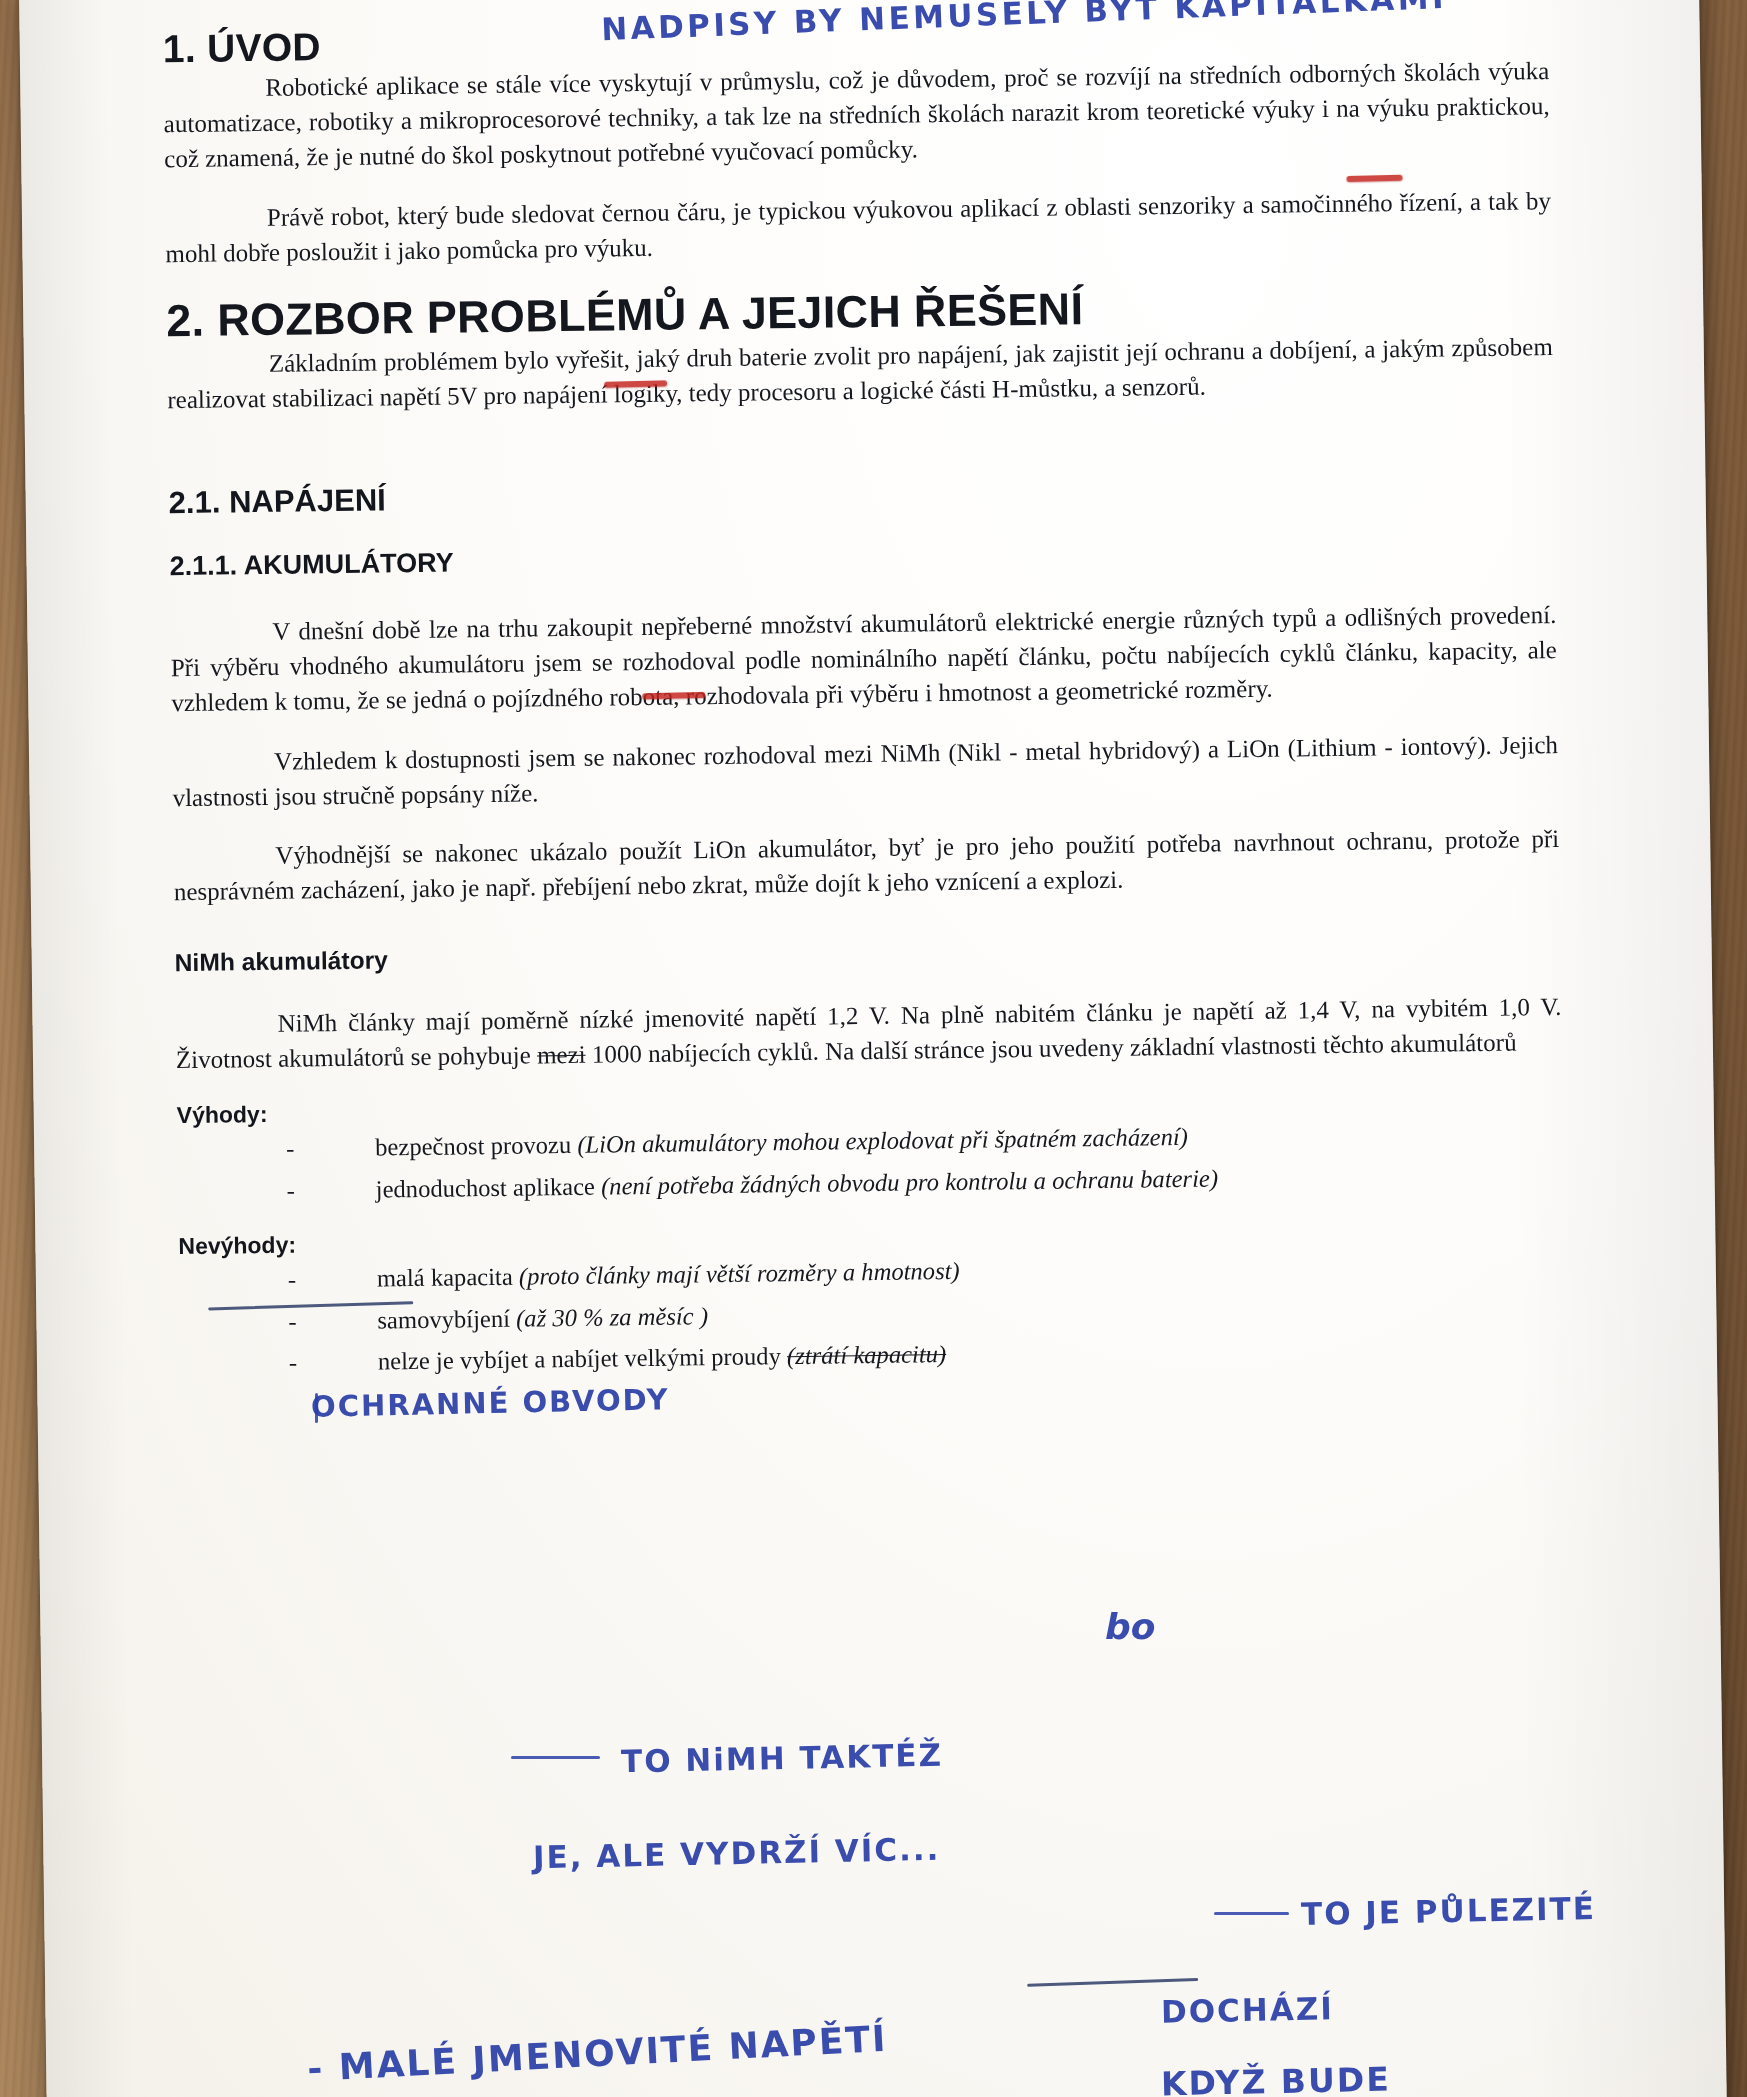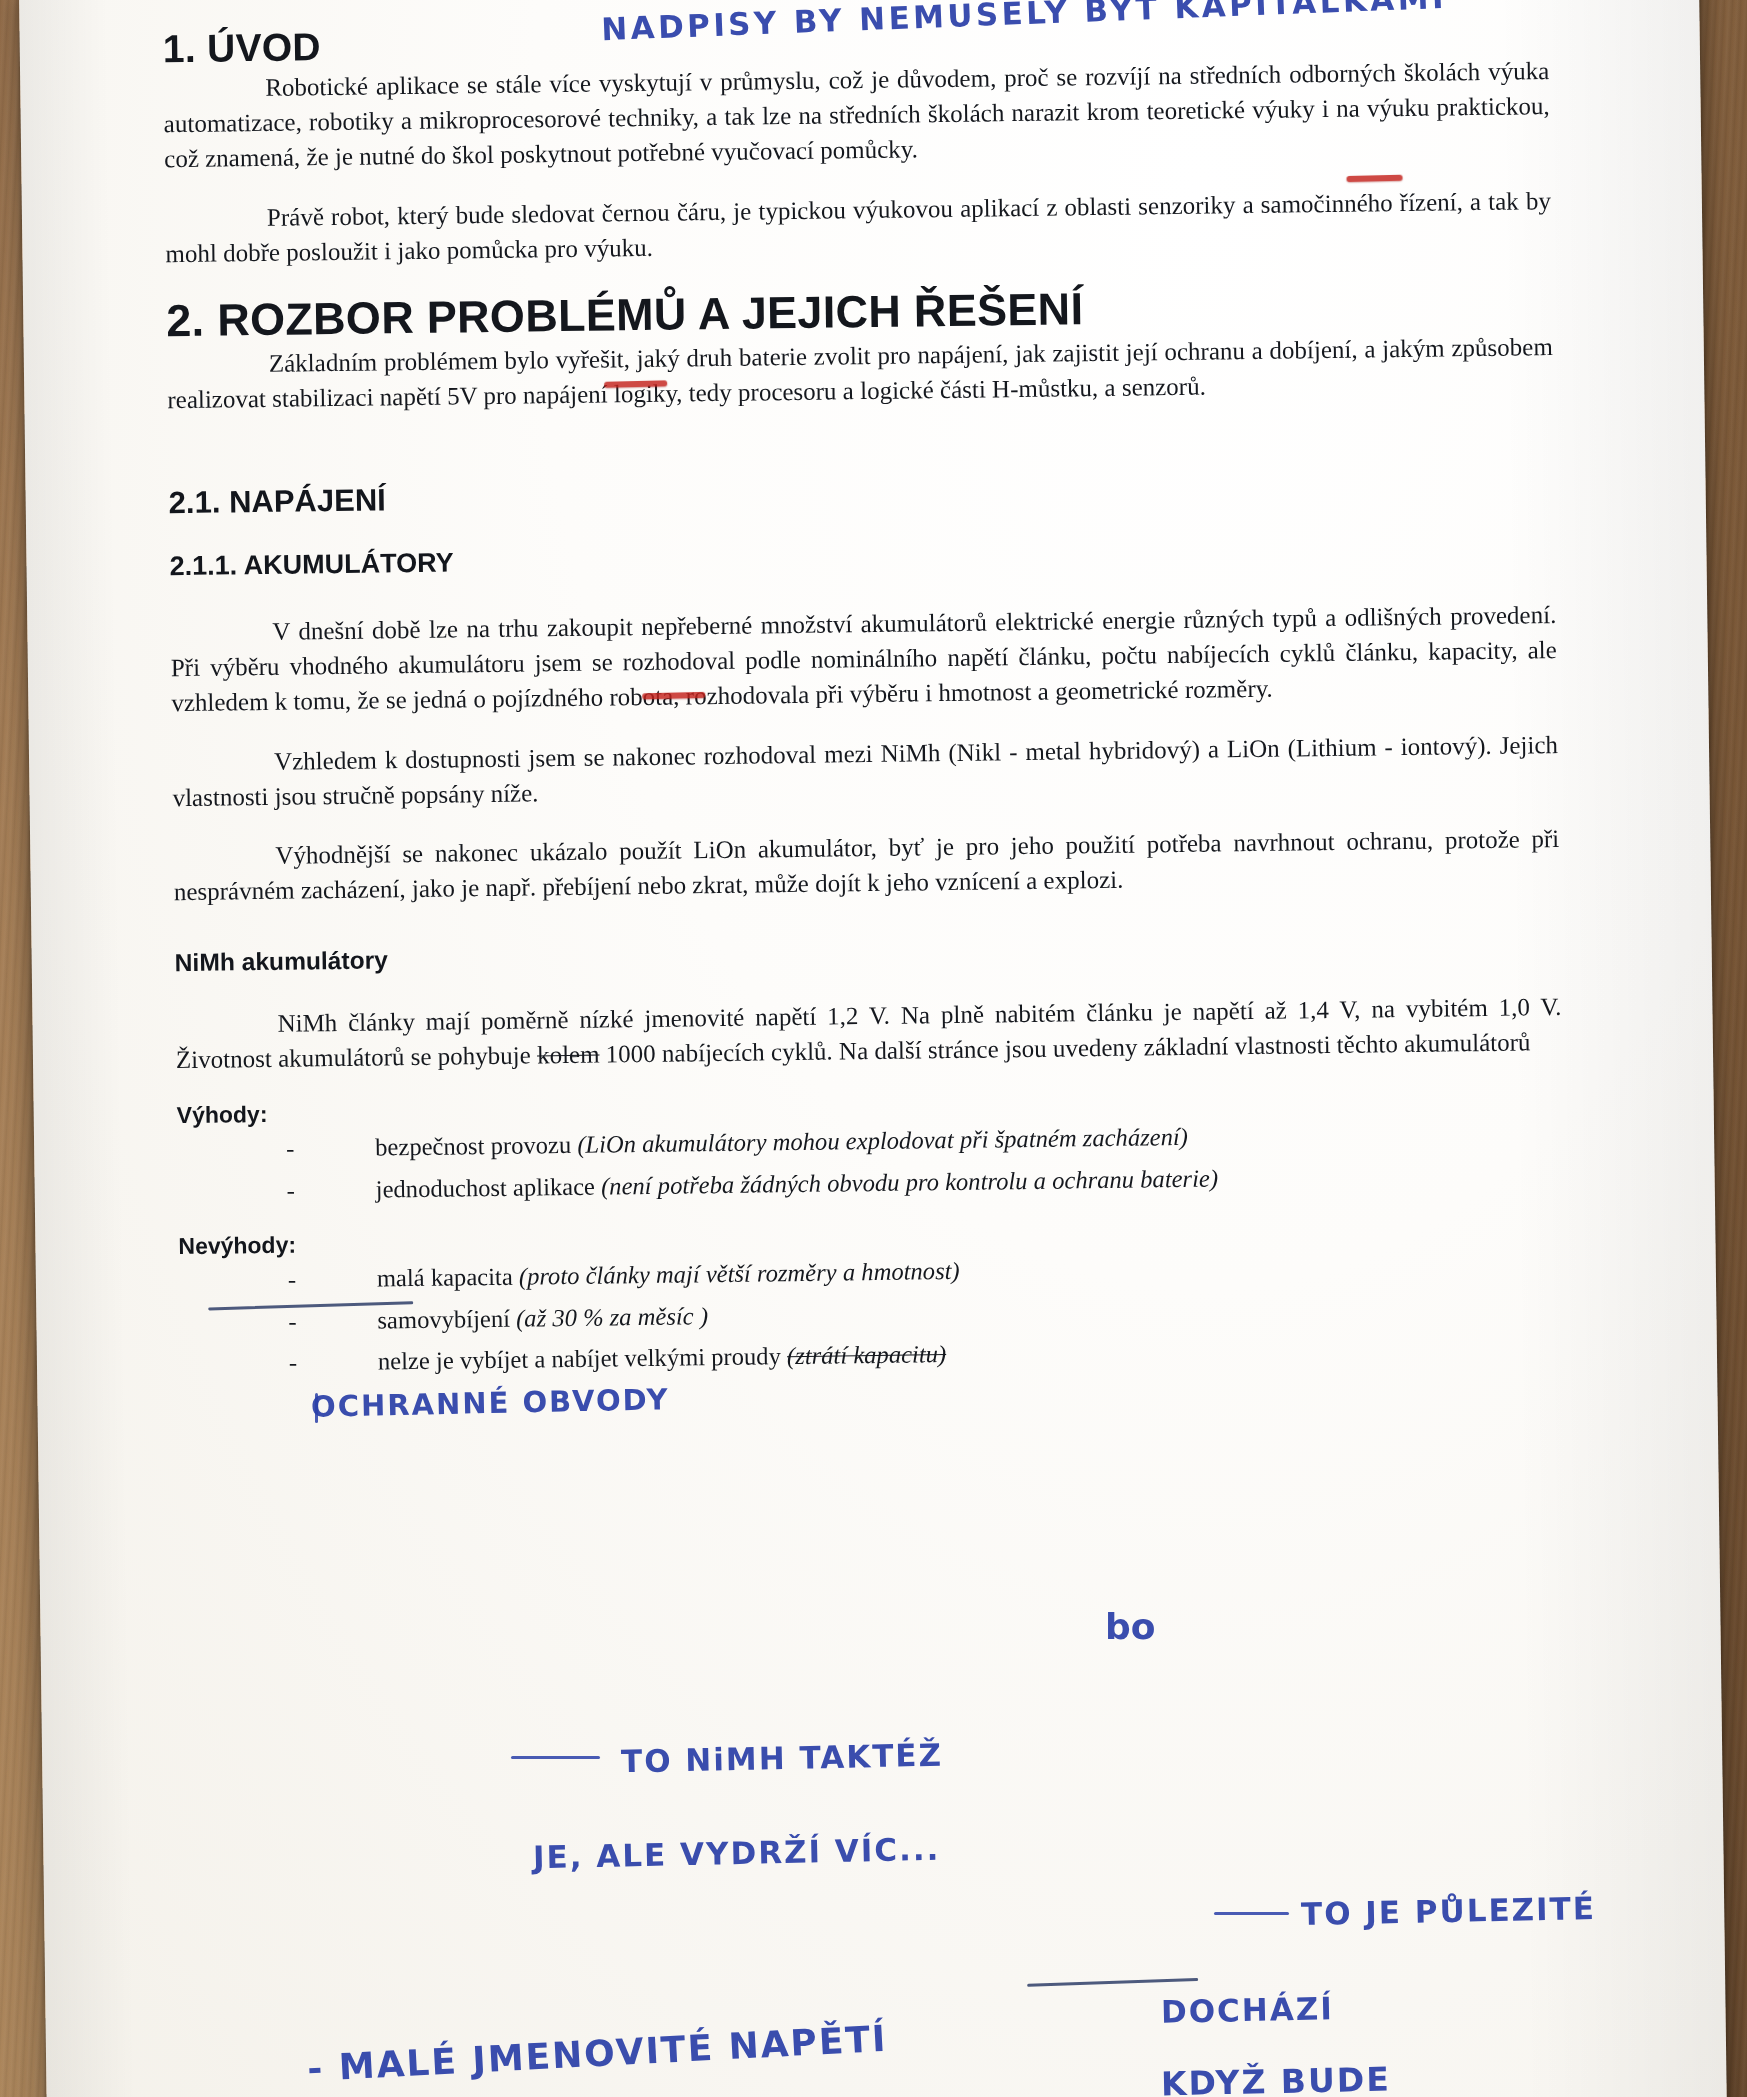--- a/index.html
+++ b/index.html
@@ -207,21 +207,21 @@
     <h2 class="h-napajeni">2.1. NAPÁJENÍ</h2>
     <h3 class="h-akumulatory">2.1.1. AKUMULÁTORY</h3>
 
     <p class="body">V dnešní době lze na trhu zakoupit nepřeberné množství akumulátorů elektrické energie různých typů a odlišných provedení. Při výběru vhodného akumulátoru jsem se rozhodoval podle nominálního napětí článku, počtu nabíjecích cyklů článku, kapacity, ale vzhledem k tomu, že se jedná o pojízdného robota, rozhodovala při výběru i hmotnost a geometrické rozměry.</p>
     <p class="body">Vzhledem k dostupnosti jsem se nakonec rozhodoval mezi NiMh (Nikl - metal hybridový) a LiOn (Lithium - iontový). Jejich vlastnosti jsou stručně popsány níže.</p>
     <p class="body">Výhodnější se nakonec ukázalo použít LiOn akumulátor, byť je pro jeho použití potřeba navrhnout ochranu, protože při nesprávném zacházení, jako je např. přebíjení nebo zkrat, může dojít k jeho vznícení a explozi.</p>
 
     <h4 class="h-nimh">NiMh akumulátory</h4>
 
     <p class="body">
-      <span>NiMh články mají poměrně nízké jmenovité napětí 1,2 V. Na plně nabitém článku je napětí až 1,4 V, na vybitém 1,0 V. Životnost akumulátorů se pohybuje </span><span class="strike">kolem</span><span> 1000 nabíjecích cyklů. Na další stránce jsou uvedeny základní vlastnosti těchto akumulátorů</span>
+      <span>NiMh články mají poměrně nízké jmenovité napětí 1,2 V. Na plně nabitém článku je napětí až 1,4 V, na vybitém 1,0 V. Životnost akumulátorů se pohybuje </span><span class="strike">mezi</span><span> 1000 nabíjecích cyklů. Na další stránce jsou uvedeny základní vlastnosti těchto akumulátorů</span>
     </p>
 
     <div class="h-list">Výhody:</div>
     <ul class="plainlist">
       <li>
         <span class="dash">-</span><span>bezpečnost provozu </span><span class="ital">(LiOn akumulátory mohou explodovat při špatném zacházení)</span>
       </li>
       <li>
         <span class="dash">-</span><span>jednoduchost aplikace </span><span class="ital">(není potřeba žádných obvodu pro kontrolu a ochranu baterie)</span>
       </li>
@@ -249,21 +249,21 @@
   <div class="pen-strike" style="left:172px; top:1320px; width:205px; transform:rotate(-1deg);"></div>
   <div class="pen-strike" style="left:982px; top:2007px; width:171px; transform:rotate(-1.2deg);"></div>
 
 </div>
 
 <div class="hand slant" style="left:601px; top:-5.5px; font-size:31px; letter-spacing:3.4px;">NADPISY BY NEMUSELY BÝT KAPITÁLKAMI</div>
 
 <div class="hand slant2" style="left:311px; top:1386px; font-size:29px;">OCHRANNÉ OBVODY</div>
 <div class="hand-line" style="left:315px; top:1393px; width:3.4px; height:30px;"></div>
 
-<div class="hand" style="left:1105px; top:1606px; font-size:36px; letter-spacing:0;">bo</div>
+<div class="hand" style="left:1105px; top:1606px; font-size:36px; font-style:italic; letter-spacing:0;">bo</div>
 
 <div class="hand slant2" style="left:621px; top:1740px; font-size:31px;">TO NiMH TAKTÉŽ</div>
 <div class="hand-line" style="left:511px; top:1756px; width:89px;"></div>
 
 <div class="hand slant2" style="left:533px; top:1835px; font-size:31px;">JE, ALE VYDRŽÍ VÍC...</div>
 
 <div class="hand slant2" style="left:1301px; top:1893px; font-size:31px;">TO JE PŮLEZITÉ</div>
 <div class="hand-line" style="left:1214px; top:1912px; width:75px;"></div>
 
 <div class="hand slant2" style="left:1161px; top:1992px; font-size:31px;">DOCHÁZÍ</div>

